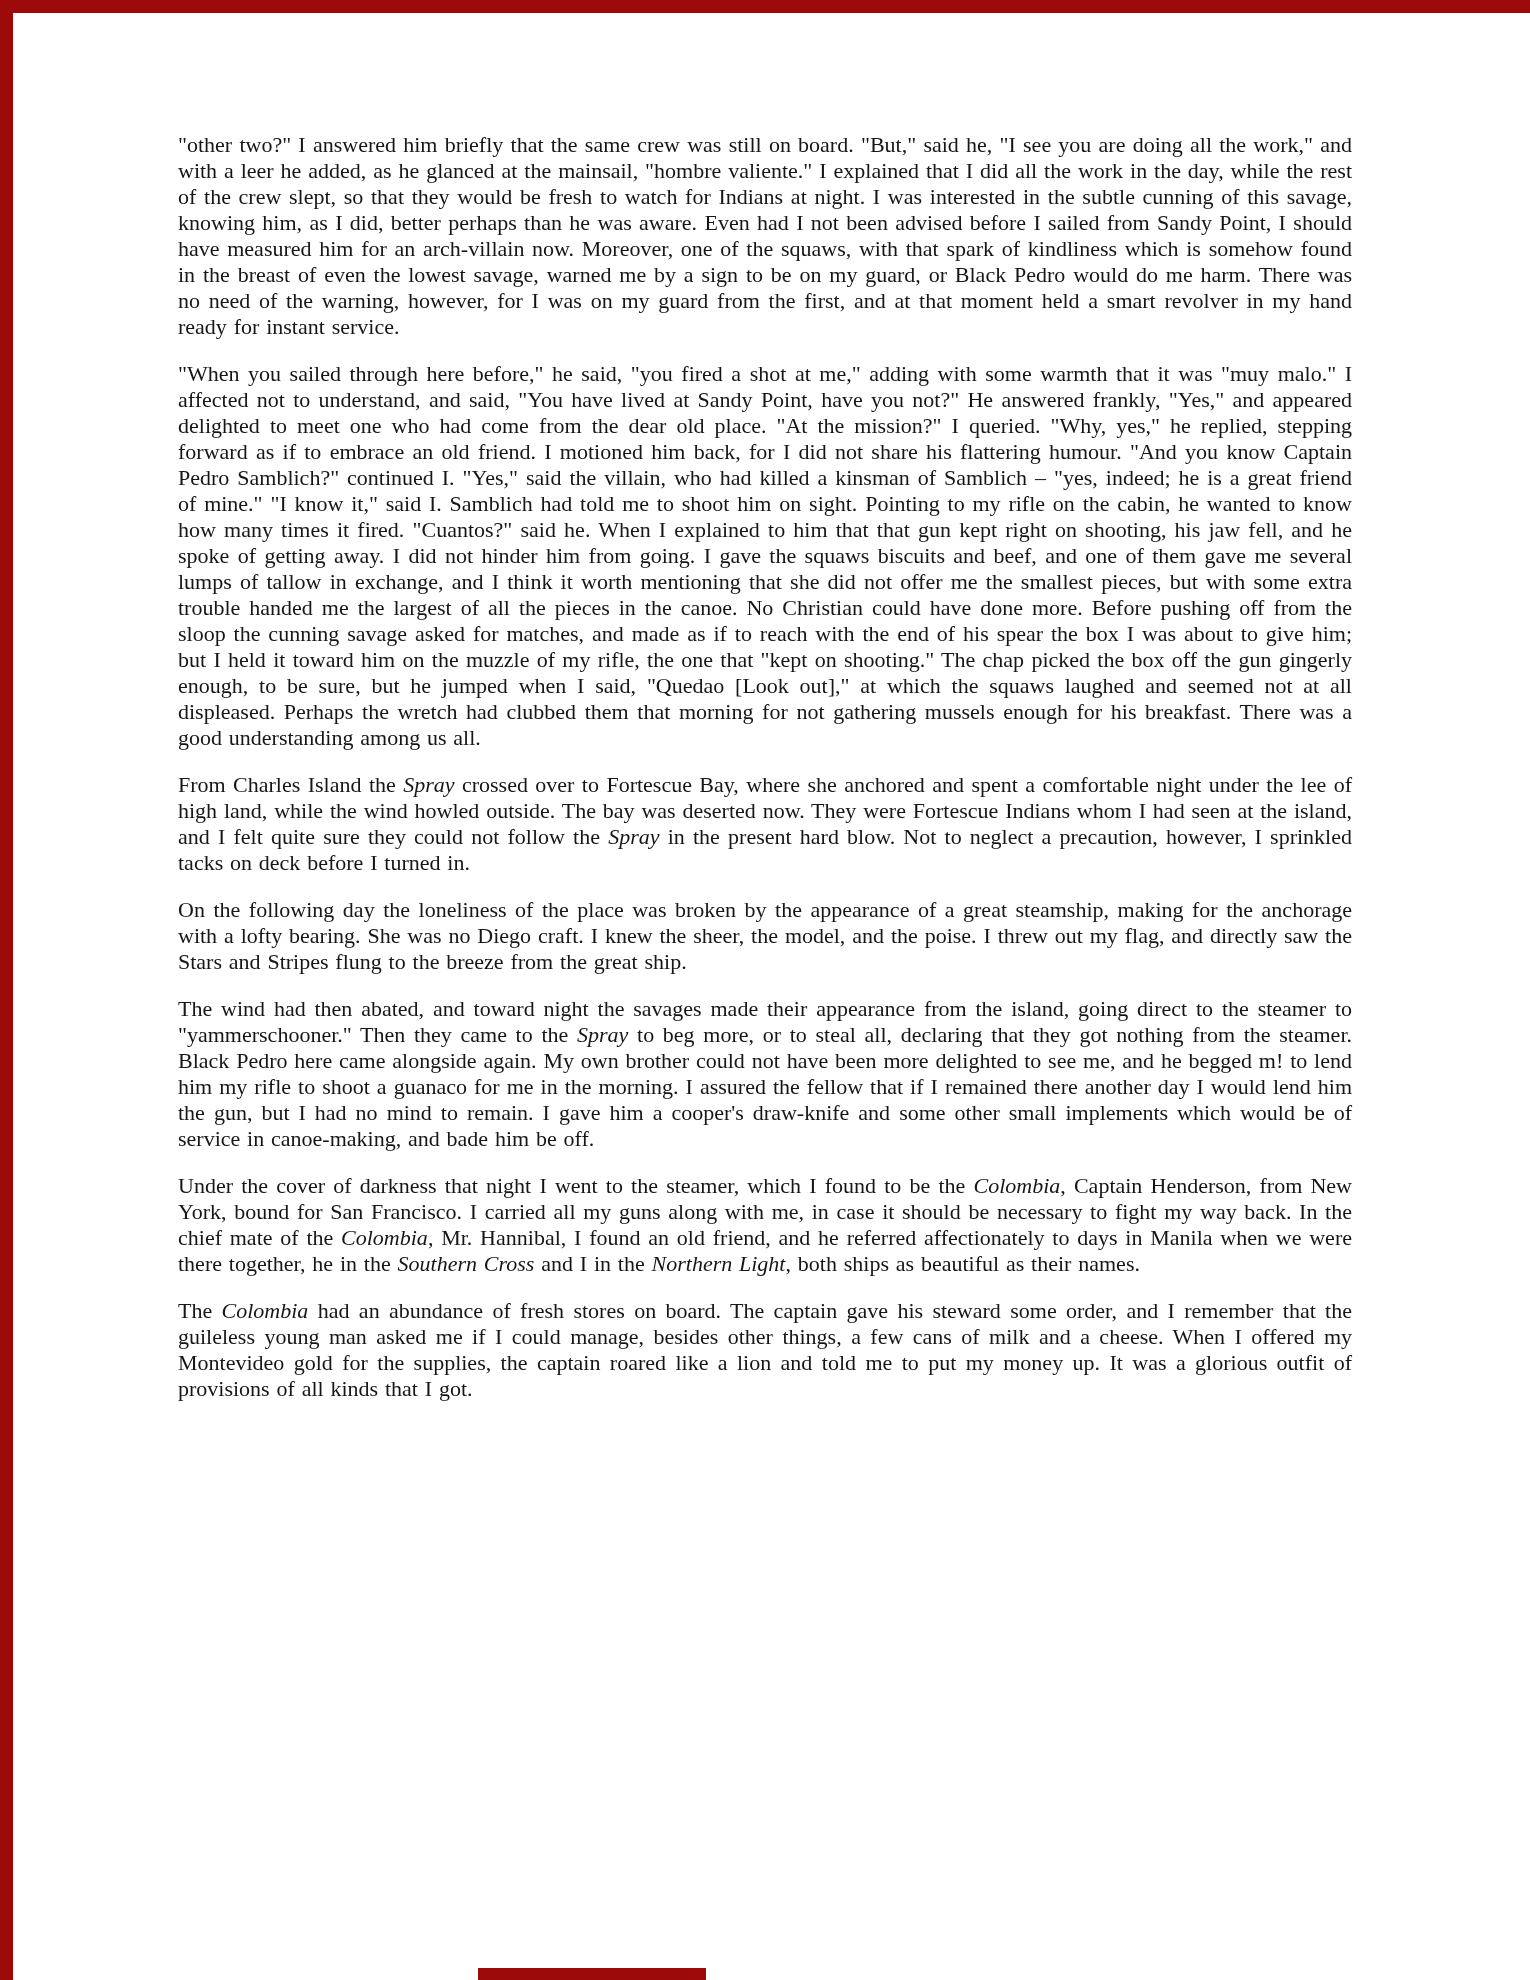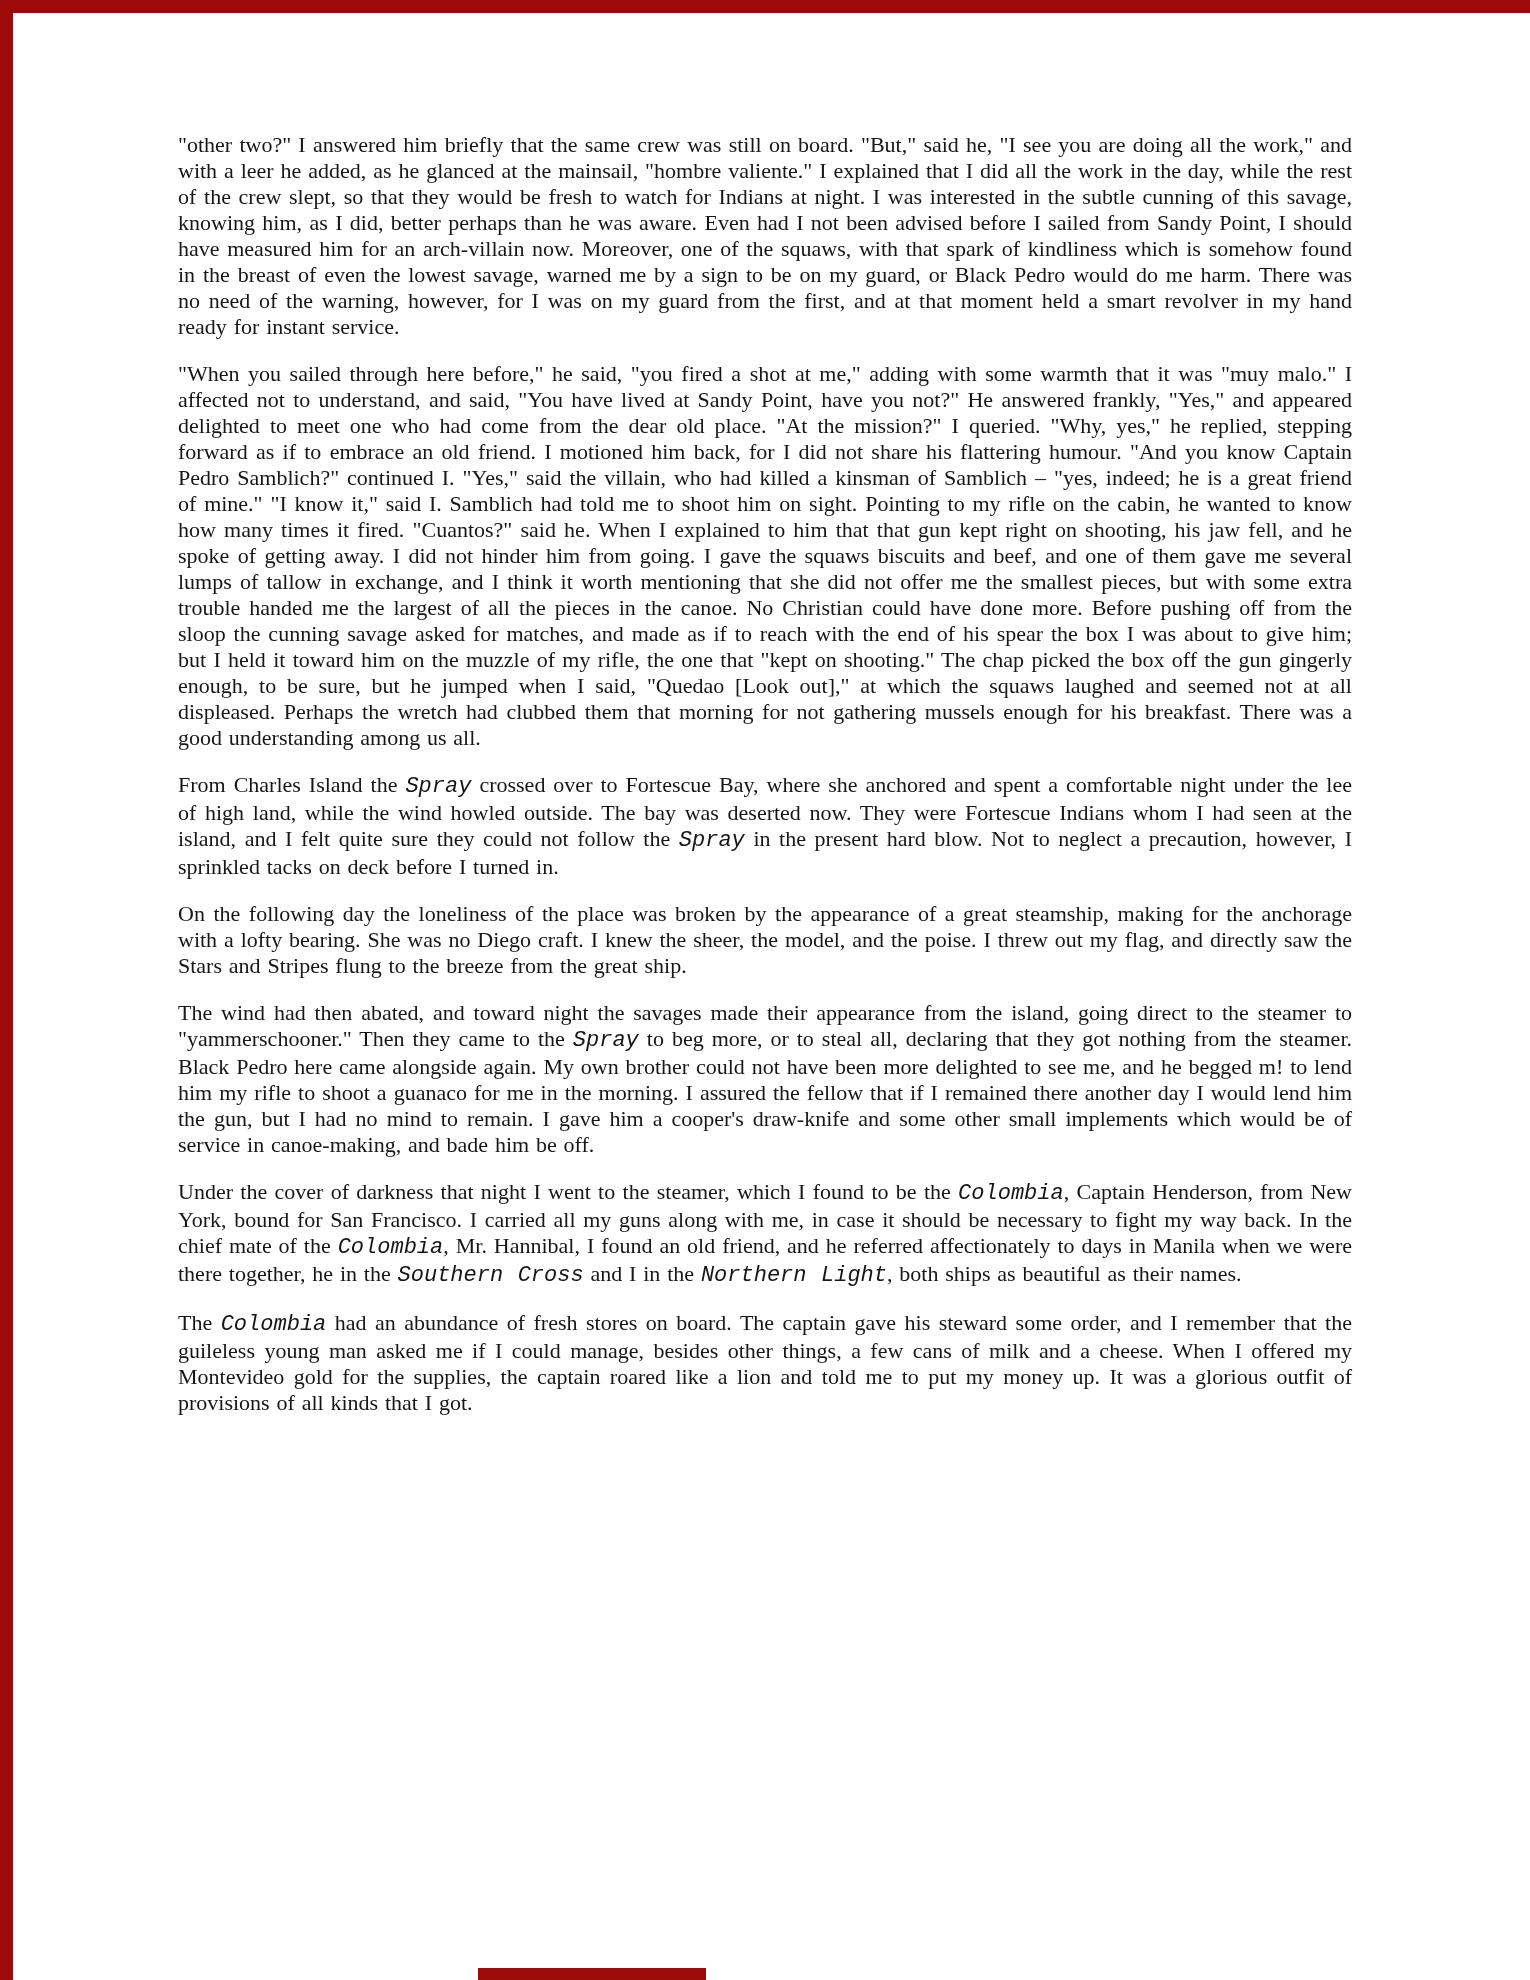--- a/index.html
+++ b/index.html
@@ -35,21 +35,21 @@
     top: 132px;
     width: 1174px;
   }
   .para {
     margin: 0 0 21px 0;
     font-size: 22px;
     line-height: 26px;
     text-align: justify;
     word-spacing: 0.06em;
   }
-  .para em { font-style: italic; font-family: Liberation Mono, monospace; }
+  .para em { font-style: italic; }
 </style>
 </head>
 <body>
 
 <div class="edge-top"></div>
 <div class="edge-left"></div>
 <div class="edge-bottom"></div>
 
 <div class="text-column">
   <p class="para"><span>"other two?" I answered him briefly that the same crew was still on board. "But," said he, "I see you are doing all the work," and with a leer he added, as he glanced at the mainsail, "hombre valiente." I explained that I did all the work in the day, while the rest of the crew slept, so that they would be fresh to watch for Indians at night. I was interested in the subtle cunning of this savage, knowing him, as I did, better perhaps than he was aware. Even had I not been advised before I sailed from Sandy Point, I should have measured him for an arch-villain now. Moreover, one of the squaws, with that spark of kindliness which is somehow found in the breast of even the lowest savage, warned me by a sign to be on my guard, or Black Pedro would do me harm. There was no need of the warning, however, for I was on my guard from the first, and at that moment held a smart revolver in my hand ready for instant service.</span></p>

